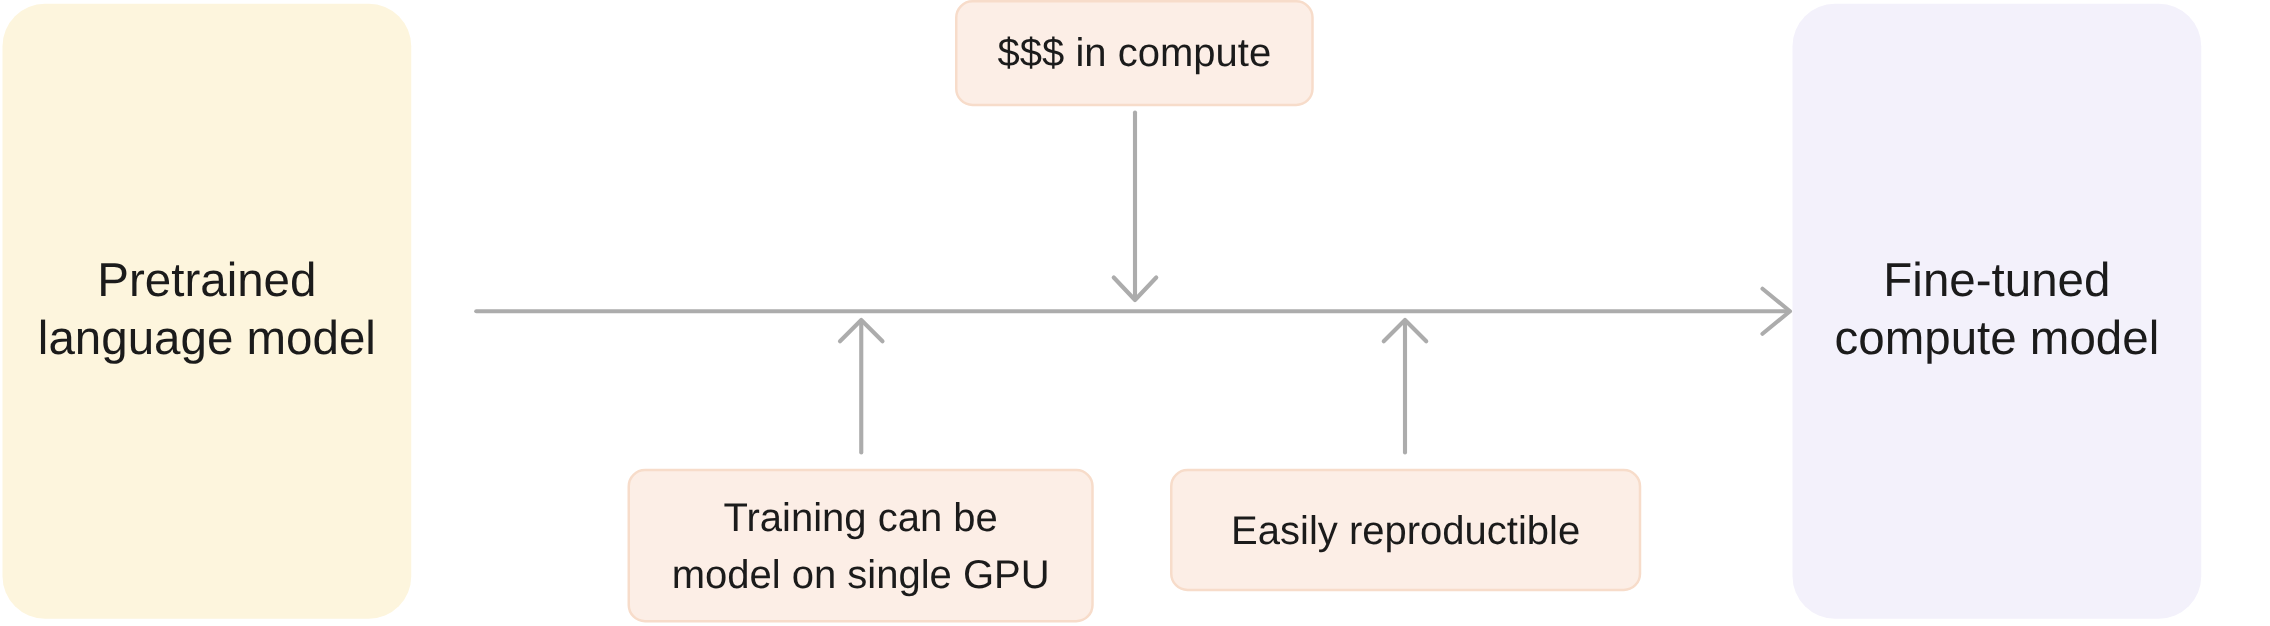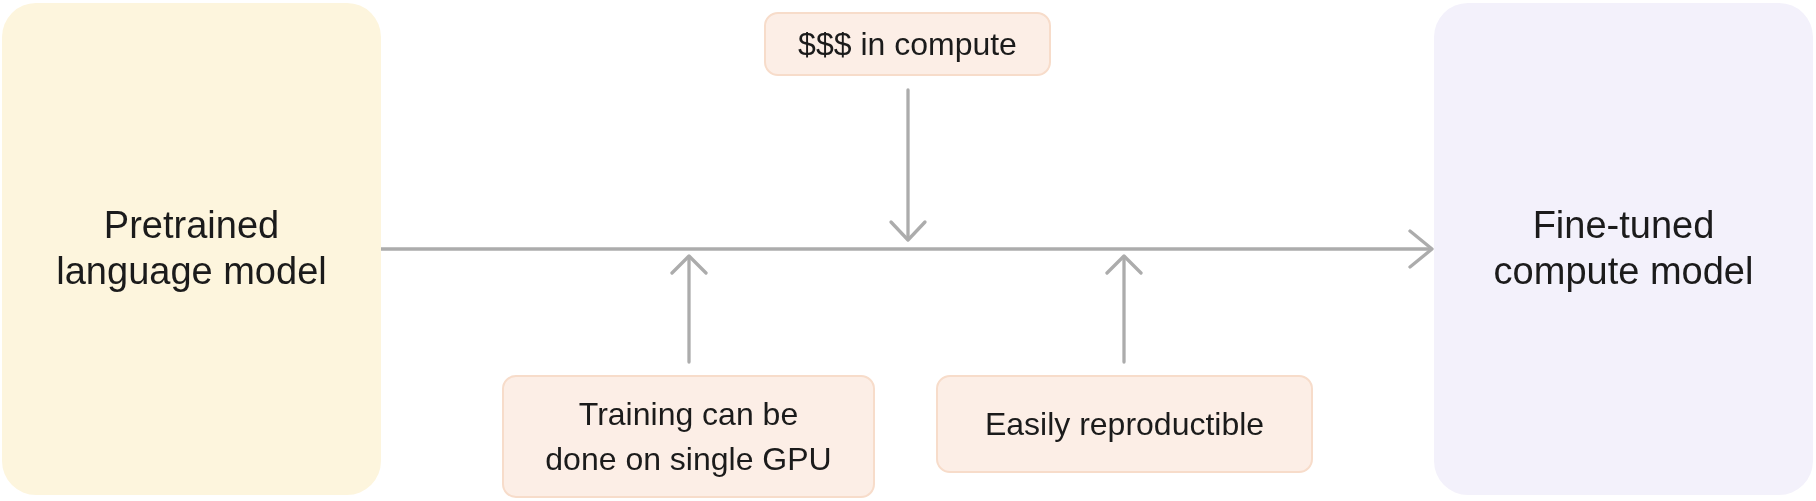--- a/index.html
+++ b/index.html
@@ -37,21 +37,21 @@
     justify-content: center;
     text-align: center;
     box-sizing: border-box;
   }
   .node-label {
     white-space: pre-line;
     color: var(--text, #1b1b1b);
   }
   .main-node {
     top: 3px;
-    width: 379px;
+    width: 327px;
     height: 492px;
     border-radius: 34px;
   }
   .main-node .node-label {
     font-size: 38px;
     line-height: 1.2;
   }
   .node-pretrained {
     left: 2px;
     background: var(--pretrained-bg, #fdf5dd);
@@ -64,23 +64,23 @@
     background: var(--annotation-bg, #fceee6);
     border: 2px solid var(--annotation-border, #f7dcca);
     border-radius: 14px;
   }
   .annotation .node-label {
     font-size: 32px;
     line-height: 1.4;
   }
   .node-compute {
     left: 764px;
-    top: 12px;
+    top: 0;
     width: 287px;
-    height: 64px;
+    height: 85px;
   }
   .node-training {
     left: 502px;
     top: 375px;
     width: 373px;
     height: 123px;
   }
   .node-reproducible {
     left: 936px;
     top: 375px;
@@ -121,20 +121,20 @@
     <span class="node-label">Fine-tuned
 compute model</span>
   </div>
 
   <div class="node annotation node-compute">
     <span class="node-label">$$$ in compute</span>
   </div>
 
   <div class="node annotation node-training">
     <span class="node-label">Training can be
-done on single GPU</span>
+model on single GPU</span>
   </div>
 
   <div class="node annotation node-reproducible">
     <span class="node-label">Easily reproductible</span>
   </div>
 
 </div>
 
 </body></html>

